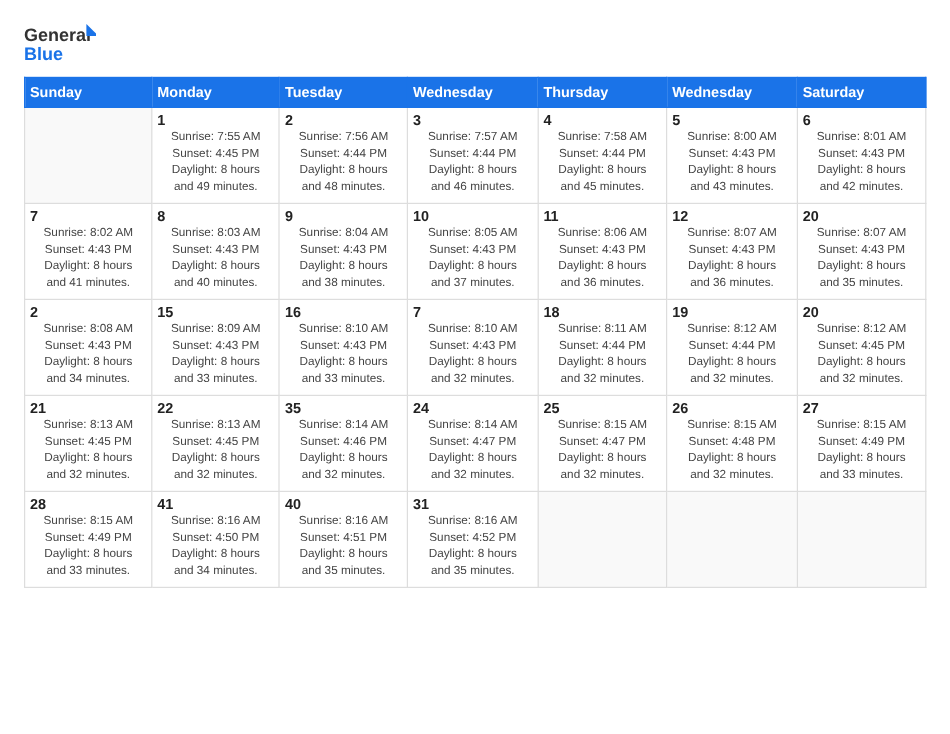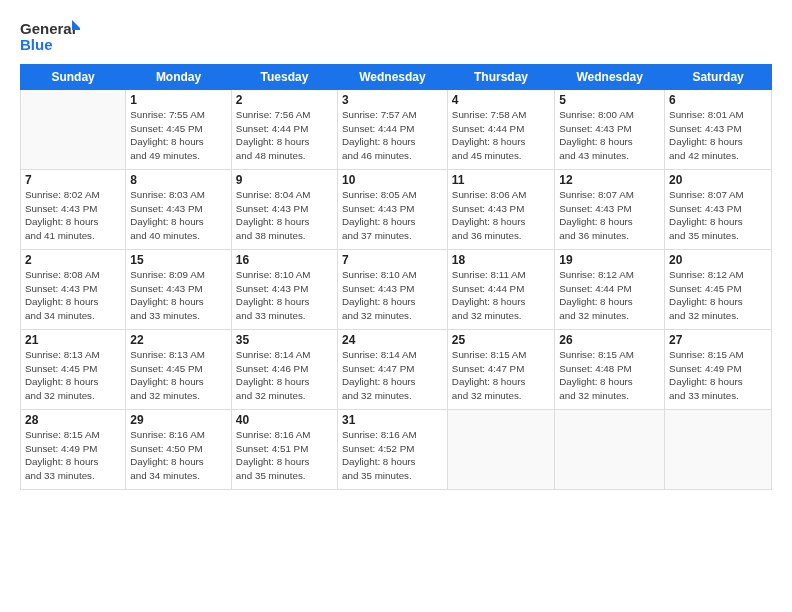--- a/index.html
+++ b/index.html
@@ -42,22 +42,22 @@
     .calendar {
       width: 100%;
       border-collapse: collapse;
       font-size: 10.5px;
     }
     .calendar thead th {
       background: #1a73e8;
       color: #fff;
       font-weight: bold;
       font-size: 12px;
-      padding: 5px 15px;
-      text-align: center;
+      padding: 5px 4px;
+      text-align: left;
       border: 1px solid #1a73e8;
     }
     .calendar tbody td {
       vertical-align: top;
       border: 1px solid #ddd;
       padding: 3px 4px;
       width: 113px;
       min-height: 80px;
       height: 80px;
       background: #fff;
@@ -69,20 +69,21 @@
       font-weight: bold;
       font-size: 12px;
       color: #222;
       display: block;
       margin-bottom: 1px;
     }
     .day-detail {
       color: #444;
       font-size: 9.8px;
       line-height: 1.4;
+      text-align: center;
     }
     .empty-cell {
       background: #f9f9f9 !important;
     }
   </style>
 </head>
 <body>
 
 <div class="page">
   <div class="header">
@@ -228,21 +229,21 @@
             <span class="day-num">27</span>
             <div class="day-detail">Sunrise: 8:15 AM<br>Sunset: 4:49 PM<br>Daylight: 8 hours<br>and 33 minutes.</div>
           </td>
         </tr>
         <tr>
           <td>
             <span class="day-num">28</span>
             <div class="day-detail">Sunrise: 8:15 AM<br>Sunset: 4:49 PM<br>Daylight: 8 hours<br>and 33 minutes.</div>
           </td>
           <td>
-            <span class="day-num">29</span>
+            <span class="day-num">41</span>
             <div class="day-detail">Sunrise: 8:16 AM<br>Sunset: 4:50 PM<br>Daylight: 8 hours<br>and 34 minutes.</div>
           </td>
           <td>
             <span class="day-num">40</span>
             <div class="day-detail">Sunrise: 8:16 AM<br>Sunset: 4:51 PM<br>Daylight: 8 hours<br>and 35 minutes.</div>
           </td>
           <td>
             <span class="day-num">31</span>
             <div class="day-detail">Sunrise: 8:16 AM<br>Sunset: 4:52 PM<br>Daylight: 8 hours<br>and 35 minutes.</div>
           </td>

